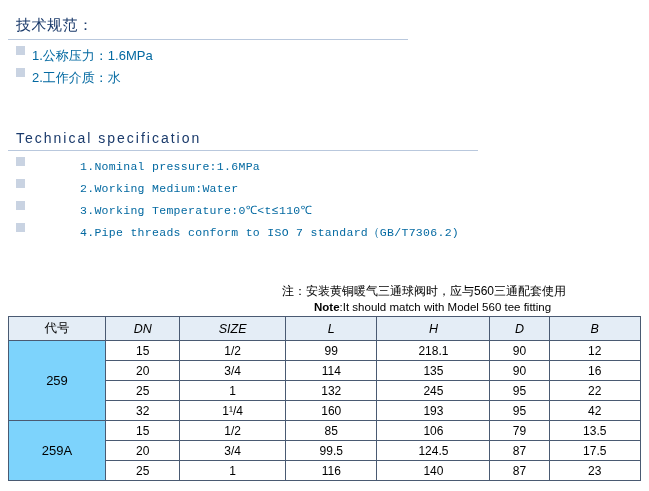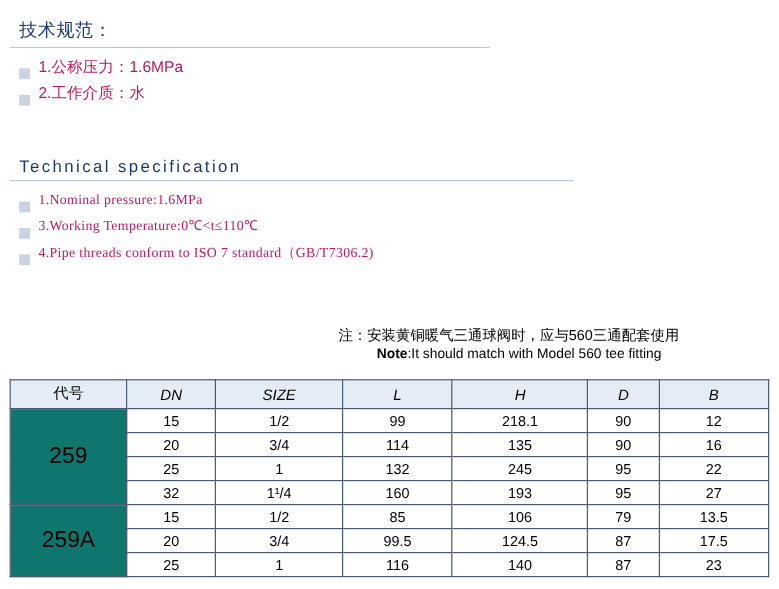--- a/index.html
+++ b/index.html
@@ -31,48 +31,49 @@
   .spec-heading.latin {
     font-size: 14px;
     letter-spacing: 2px;
   }
   .spec-list {
     margin: 0;
     padding: 6px 0 0 8px;
   }
   .spec-item {
     display: flex;
-    align-items: flex-end;
+    align-items: flex-start;
     font-size: 13px;
-    color: #be185d;
+    color: #0369a1;
     line-height: 20px;
     margin-bottom: 2px;
   }
   .spec-item .bullet {
     display: inline-block;
     width: 9px;
     height: 9px;
     background: #c9d3e2;
     margin-right: 7px;
     flex: 0 0 auto;
   }
   .spec-item.latin .txt {
-    font-family: Liberation Serif, serif;
+    font-family: Liberation Mono, monospace;
     font-size: 11.5px;
     letter-spacing: 0.3px;
+    margin-left: 48px;
   }
 
   .block-cn { position: absolute; left: 8px; top: 14px; width: 400px; }
   .block-en { position: absolute; left: 8px; top: 128px; width: 470px; }
 
   
   .note {
     position: absolute;
     left: 282px;
-    top: 271px;
+    top: 283px;
     font-size: 12px;
     line-height: 16px;
     color: #000000;
   }
   .note .line2 {
     font-size: 11.5px;
     padding-left: 32px;
   }
   .note .bold {
     font-weight: bold;
@@ -100,22 +101,22 @@
   }
   table.spec-table thead th {
     background: #e4edf6;
     height: 23px;
     font-size: 12.5px;
   }
   table.spec-table thead th.italic {
     font-style: italic;
   }
   td.model {
-    background: #0f766e;
-    font-size: 19px;
+    background: #7dd3fc;
+    font-size: 13px;
     width: 92px;
   }
 </style>
 </head>
 <body>
 
 <div class="page">
 
   <div class="block-cn">
     <div class="spec-heading">技术规范：</div>
@@ -130,20 +131,24 @@
       </div>
     </div>
   </div>
 
   <div class="block-en">
     <div class="spec-heading latin">Technical specification</div>
     <div class="spec-list">
       <div class="spec-item latin">
         <span class="bullet"></span>
         <span class="txt">1.Nominal pressure:1.6MPa</span>
+      </div>
+      <div class="spec-item latin">
+        <span class="bullet"></span>
+        <span class="txt">2.Working Medium:Water</span>
       </div>
       <div class="spec-item latin">
         <span class="bullet"></span>
         <span class="txt">3.Working Temperature:0℃&lt;t≤110℃</span>
       </div>
       <div class="spec-item latin">
         <span class="bullet"></span>
         <span class="txt">4.Pipe threads conform to ISO 7 standard（GB/T7306.2)</span>
       </div>
     </div>
@@ -193,21 +198,21 @@
           <td>245</td>
           <td>95</td>
           <td>22</td>
         </tr>
         <tr>
           <td>32</td>
           <td>1¹/4</td>
           <td>160</td>
           <td>193</td>
           <td>95</td>
-          <td>27</td>
+          <td>42</td>
         </tr>
 
         <tr>
           <td class="model" rowspan="3">259A</td>
           <td>15</td>
           <td>1/2</td>
           <td>85</td>
           <td>106</td>
           <td>79</td>
           <td>13.5</td>

